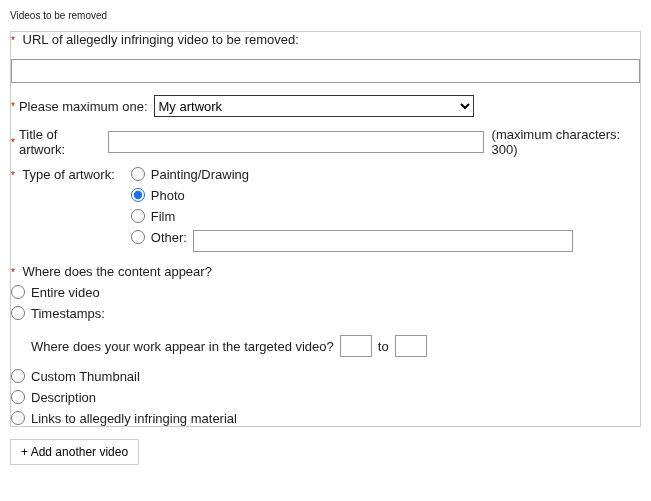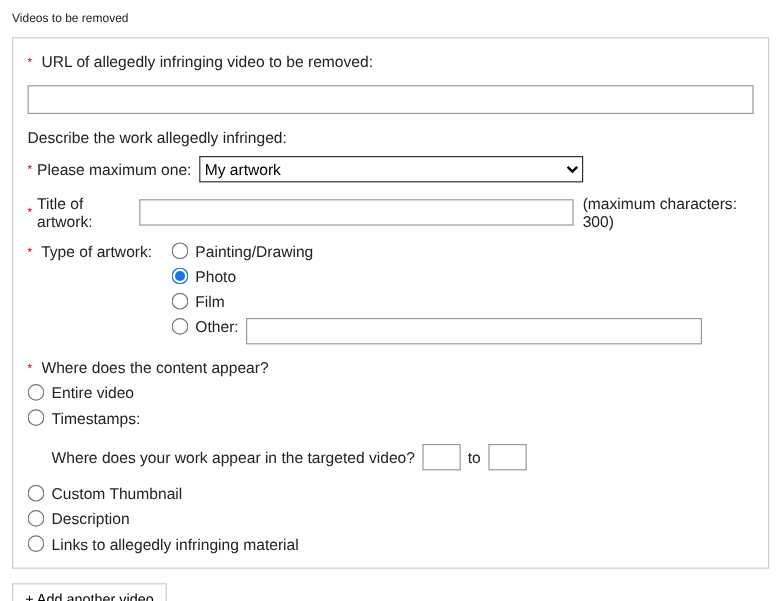--- a/index.html
+++ b/index.html
@@ -11,21 +11,20 @@
       color: #222;
       background: #fff;
     }
     .section-title {
       font-weight: normal;
       font-size: 10px;
       margin-bottom: 10px;
     }
     .form-box {
       border: 1px solid #ccc;
-      padding: 12px;
     }
     .field-row {
       margin-bottom: 10px;
       display: flex;
       align-items: center;
       flex-wrap: wrap;
     }
     .req {
       color: #cc0000;
       font-size: 10px;
@@ -127,21 +126,20 @@
 <div class="section-title">Videos to be removed</div>
 
 <div class="form-box">
 
   <div class="space6">
     <span class="req">*</span>
     <span class="label">URL of allegedly infringing video to be removed:</span>
   </div>
   <input type="text" class="url-input space12" value="" style="">
 
-  <div class="describe-label">Describe the work allegedly infringed:</div>
 
   <div class="field-row">
     <span class="req">*</span>
     <span class="label">Please maximum one:</span>
     <select class="select">
       <option>My artwork</option>
     </select>
   </div>
 
   <div class="field-row" style="flex-wrap:nowrap;align-items:center;">

